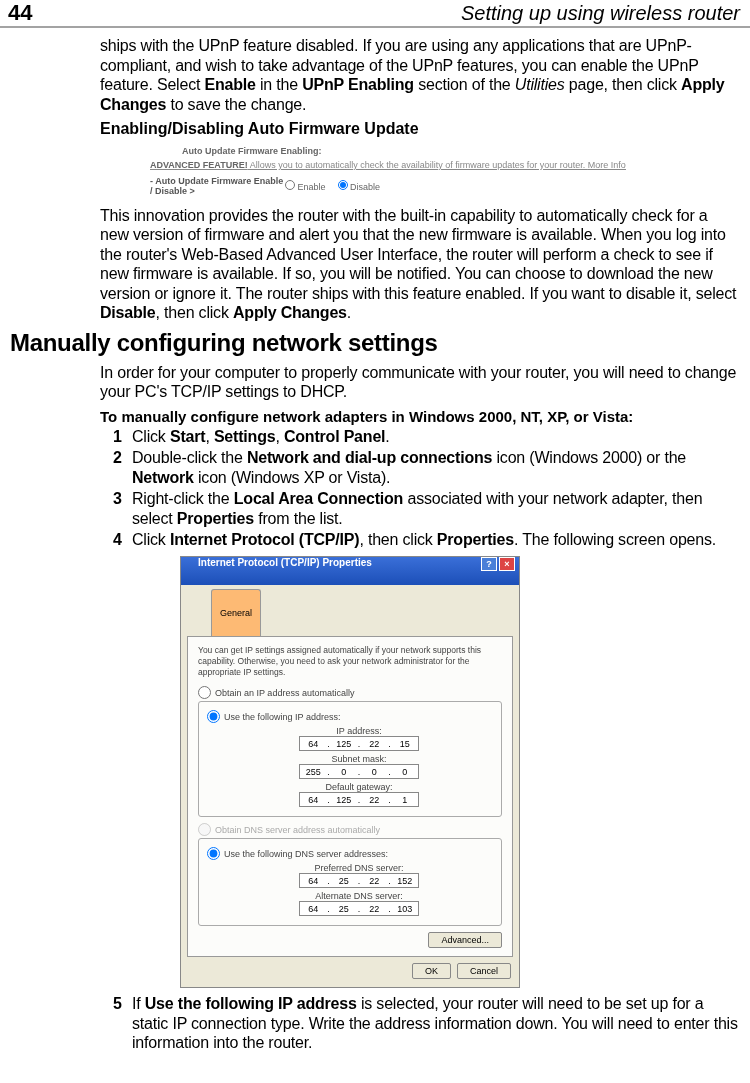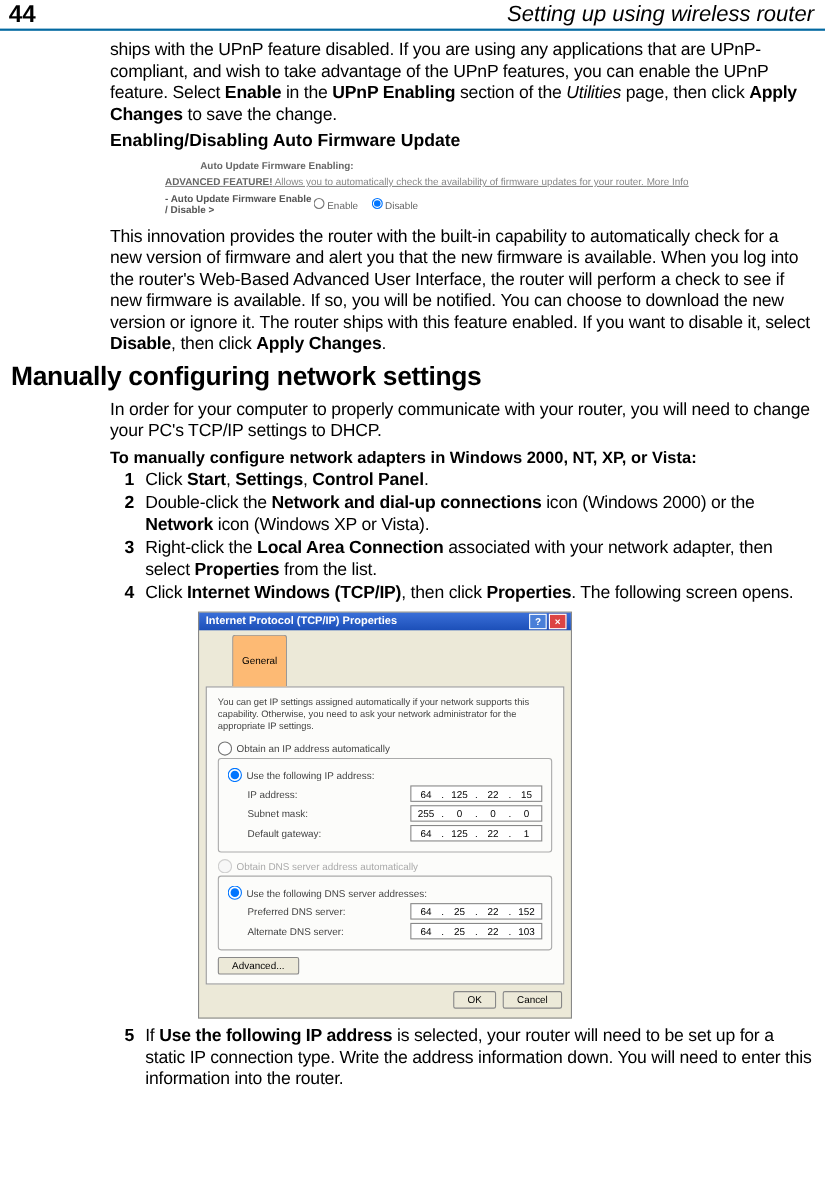--- a/index.html
+++ b/index.html
@@ -7,21 +7,21 @@
       width: 750px;
       height: 1083px;
       background: white;
       font-family: "Myriad Pro", "Segoe UI", Arial, sans-serif;
       position: relative;
       overflow: hidden;
     }
     .header {
       display: flex;
       align-items: center;
-      border-bottom: 2px solid #0369a1;
+      border-bottom: 2px solid #a3a3a3;
       height: 28px;
     }
     .page-num {
       font-weight: bold;
       font-size: 22px;
       padding-left: 8px;
       padding-right: 18px;
     }
     .header-title {
       flex: 1;
@@ -129,24 +129,24 @@
     .dialog {
       width: 340px;
       border: 1px solid #888;
       background: #ece9d8;
       font-family: Tahoma, sans-serif;
       font-size: 9px;
     }
     .titlebar {
       background: linear-gradient(to bottom, #3a6fd8, #1c4fb8);
       color: white;
-      height: 16px;
-      display: flex;
-      align-items: center;
-      padding: 0 4px 0 6px;
+      height: 28px;
+      display: flex;
+      align-items: flex-start;
+      padding: 0 4px 0 17px;
       font-weight: bold;
       font-size: 10px;
     }
     .titlebar-text { flex: 1; }
     .titlebar-btns { display: flex; gap: 2px; }
     .tb-btn {
       width: 16px; height: 14px;
       background: #d44;
       border: 1px solid #fff;
       color: white;
@@ -192,20 +192,21 @@
       gap: 4px;
       font-size: 9px;
       color: #444;
       margin: 2px 0;
     }
     .radio-row.disabled { color: #aaa; }
     .field-row {
       display: flex;
       align-items: center;
       margin: 3px 0 3px 18px;
+      flex-direction: column;
     }
     .field-label {
       flex: 1;
       font-size: 9px;
       color: #444;
     }
     .ip-box {
       display: flex;
       border: 1px solid #888;
       background: white;
@@ -215,21 +216,21 @@
       font-size: 9px;
     }
     .ip-seg {
       flex: 1;
       text-align: center;
       border-right: 0;
     }
     .ip-dot { width: 4px; text-align: center; }
     .btn-row {
       display: flex;
-      justify-content: flex-start;
+      justify-content: flex-end;
       gap: 6px;
       margin-top: 6px;
     }
     .winbtn {
       border: 1px solid #888;
       background: #ece9d8;
       padding: 2px 12px;
       font-size: 9px;
       border-radius: 2px;
     }
@@ -288,21 +289,21 @@
     <div class="numitem">
       <div class="num">2</div>
       <div class="numtext"><span>Double-click the </span><span class="bold">Network and dial-up connections</span><span> icon (Windows 2000) or the </span><span class="bold">Network</span><span> icon (Windows XP or Vista).</span></div>
     </div>
     <div class="numitem">
       <div class="num">3</div>
       <div class="numtext"><span>Right-click the </span><span class="bold">Local Area Connection</span><span> associated with your network adapter, then select </span><span class="bold">Properties</span><span> from the list.</span></div>
     </div>
     <div class="numitem">
       <div class="num">4</div>
-      <div class="numtext"><span>Click </span><span class="bold">Internet Windows (TCP/IP)</span><span>, then click </span><span class="bold">Properties</span><span>. The following screen opens.</span></div>
+      <div class="numtext"><span>Click </span><span class="bold">Internet Protocol (TCP/IP)</span><span>, then click </span><span class="bold">Properties</span><span>. The following screen opens.</span></div>
     </div>
   </div>
 
   <div class="dialog-wrap">
     <div class="dialog">
       <div class="titlebar">
         <span class="titlebar-text">Internet Protocol (TCP/IP) Properties</span>
         <div class="titlebar-btns">
           <div class="tb-btn tb-help">?</div>
           <div class="tb-btn">×</div>

